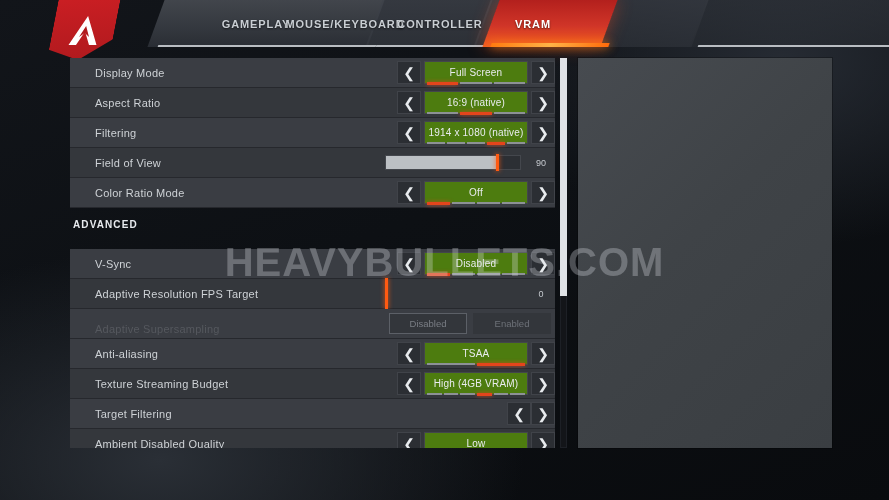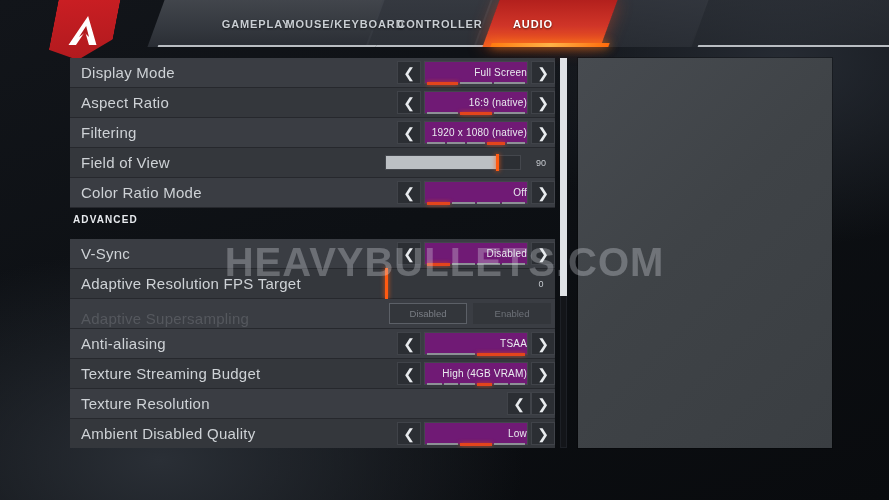--- a/index.html
+++ b/index.html
@@ -70,37 +70,37 @@
   #list{position:absolute;left:70px;top:58px;width:485px;height:390px;overflow:hidden;}
   .row{
     position:relative;height:29px;margin-bottom:0;
     display:flex;align-items:center;
     background:#3a3d43;
     border-bottom:1px solid #26282d;
     cursor:pointer;
   }
   .row.alt{background:#34373c;}
   .row .label{
-    padding-left:11px;font-size:15px;color:#ced2d6;letter-spacing:.25px;
+    padding-left:25px;font-size:11px;color:#ced2d6;letter-spacing:.25px;
     white-space:nowrap;
   }
   .row.dim .label{color:#55585e;margin-top:10px;}
 
   .ctrl{position:absolute;right:0;top:0;height:29px;display:flex;align-items:center;}
 
   .arrow{
     width:24px;height:23px;background:#2b2e33;
     display:flex;align-items:center;justify-content:center;
     color:#e8ebee;font-size:14px;line-height:1;cursor:pointer;
     border:1px solid #404349;box-sizing:border-box;
   }
   .valuebox{
-    width:104px;height:23px;background:#701a75;margin:0 3px;
+    width:104px;height:23px;background:#4d7c0f;margin:0 3px;
     position:relative;border:1px solid #43464c;box-sizing:border-box;
-    display:flex;align-items:center;justify-content:flex-end;
+    display:flex;align-items:center;justify-content:center;
   }
   .valuebox .vtext{font-size:10px;color:#e9ecef;letter-spacing:.2px;white-space:nowrap;}
   .segs{
     position:absolute;left:2px;right:2px;bottom:-2px;height:3px;
     display:flex;gap:2px;
   }
   .segs i{flex:1;background:#8d9196;height:2px;display:block;}
   .segs i.on{background:#e4451c;height:3px;box-shadow:0 0 4px rgba(228,69,28,.8);}
 
   
@@ -118,22 +118,22 @@
   .togglepair{display:flex;align-items:center;}
   .tgl{
     width:78px;height:21px;display:flex;align-items:center;justify-content:center;
     font-size:9.5px;color:#6d7178;background:#33363b;margin-left:6px;
     border:1px solid #33363b;box-sizing:border-box;cursor:pointer;
   }
   .tgl.sel{border-color:#5c6067;color:#797d84;}
   .tgl.bright{color:#dfe3e7;background:#383b40;border-color:#4a4d53;}
 
   .section-head{
-    height:22px;display:flex;align-items:center;
-    padding-left:3px;padding-bottom:9px;
+    height:22px;display:flex;align-items:flex-end;
+    padding-left:3px;padding-bottom:19px;
     font-size:10px;font-weight:700;color:#e7eaee;letter-spacing:1.1px;
   }
 
   
   #scrolltrack{
     position:absolute;left:560px;top:58px;width:7px;height:390px;
     background:#131519;border:1px solid #1d2026;box-sizing:border-box;
   }
   #scrollthumb{
     position:absolute;left:560px;top:58px;width:7px;height:238px;
@@ -181,21 +181,21 @@
     <div class="nav-item" style="left:175px;width:90px;">
       <span>GAMEPLAY</span>
     </div>
     <div class="nav-item" style="left:258px;width:102px;">
       <span>MOUSE/KEYBOARD</span>
     </div>
     <div class="nav-item" style="left:358px;width:92px;">
       <span>CONTROLLER</span>
     </div>
     <div class="nav-item active" style="left:462px;width:70px;">
-      <span>AUDIO</span>
+      <span>VRAM</span>
     </div>
 
     <div class="logo-wrap"></div>
     <svg class="logo-mark" viewBox="0 0 38 40">
       <path d="M19 4 L33 33 L25.5 33 L19 19.5 L12.5 33 L5 33 Z" fill="#ffffff"></path>
       <path d="M19 14 L24 25 L19 21 L14 25 Z" fill="#b01a1e"></path>
     </svg>
   </div>
 
   <div id="list">
@@ -230,21 +230,21 @@
         </div>
         <div class="arrow">❯</div>
       </div>
     </div>
 
     <div class="row">
       <span class="label">Filtering</span>
       <div class="ctrl">
         <div class="arrow">❮</div>
         <div class="valuebox">
-          <span class="vtext">1920 x 1080 (native)</span>
+          <span class="vtext">1914 x 1080 (native)</span>
           <span class="segs">
             <i></i>
               <i></i>
               <i></i>
               <i class="on"></i>
               <i></i>
           </span>
         </div>
         <div class="arrow">❯</div>
       </div>
@@ -349,21 +349,21 @@
               <i class="on"></i>
               <i></i>
               <i></i>
           </span>
         </div>
         <div class="arrow">❯</div>
       </div>
     </div>
 
     <div class="row">
-      <span class="label">Texture Resolution</span>
+      <span class="label">Target Filtering</span>
       <div class="ctrl">
         <div class="arrow">❮</div>
         <div class="arrow">❯</div>
       </div>
     </div>
 
     <div class="row alt">
       <span class="label">Ambient Disabled Quality</span>
       <div class="ctrl">
         <div class="arrow">❮</div>

